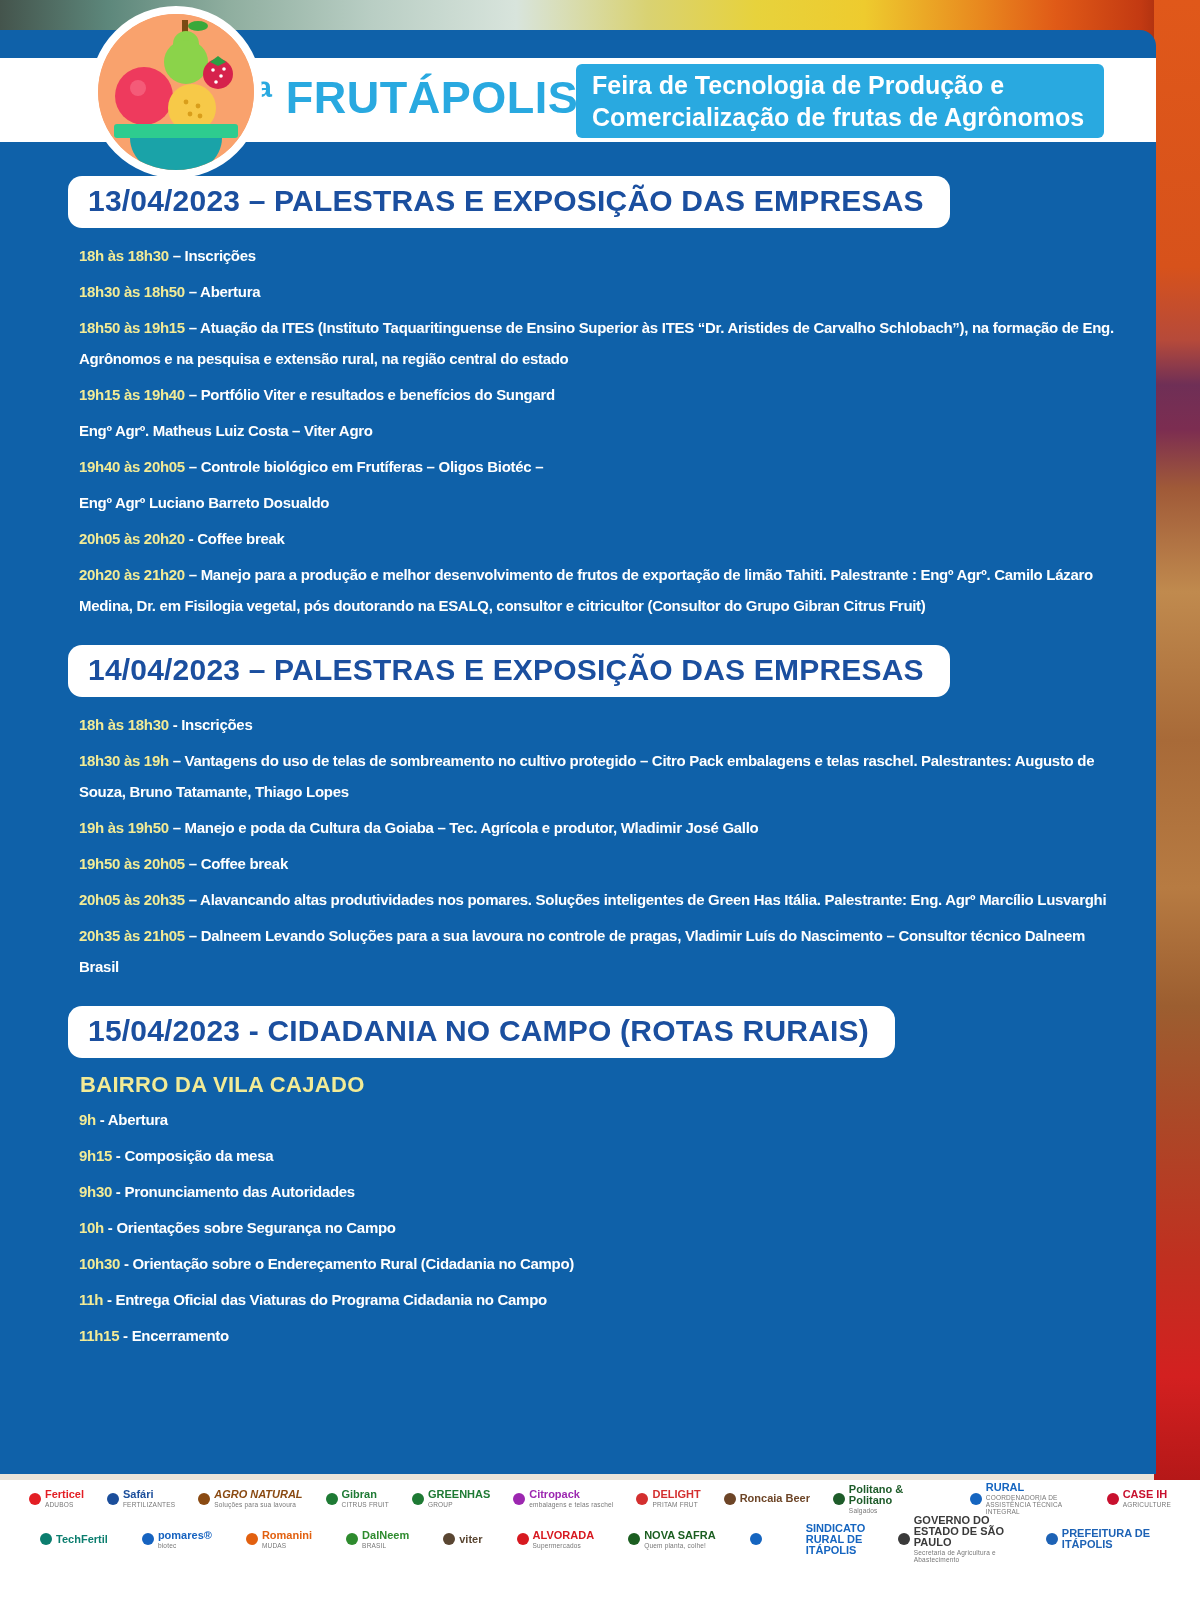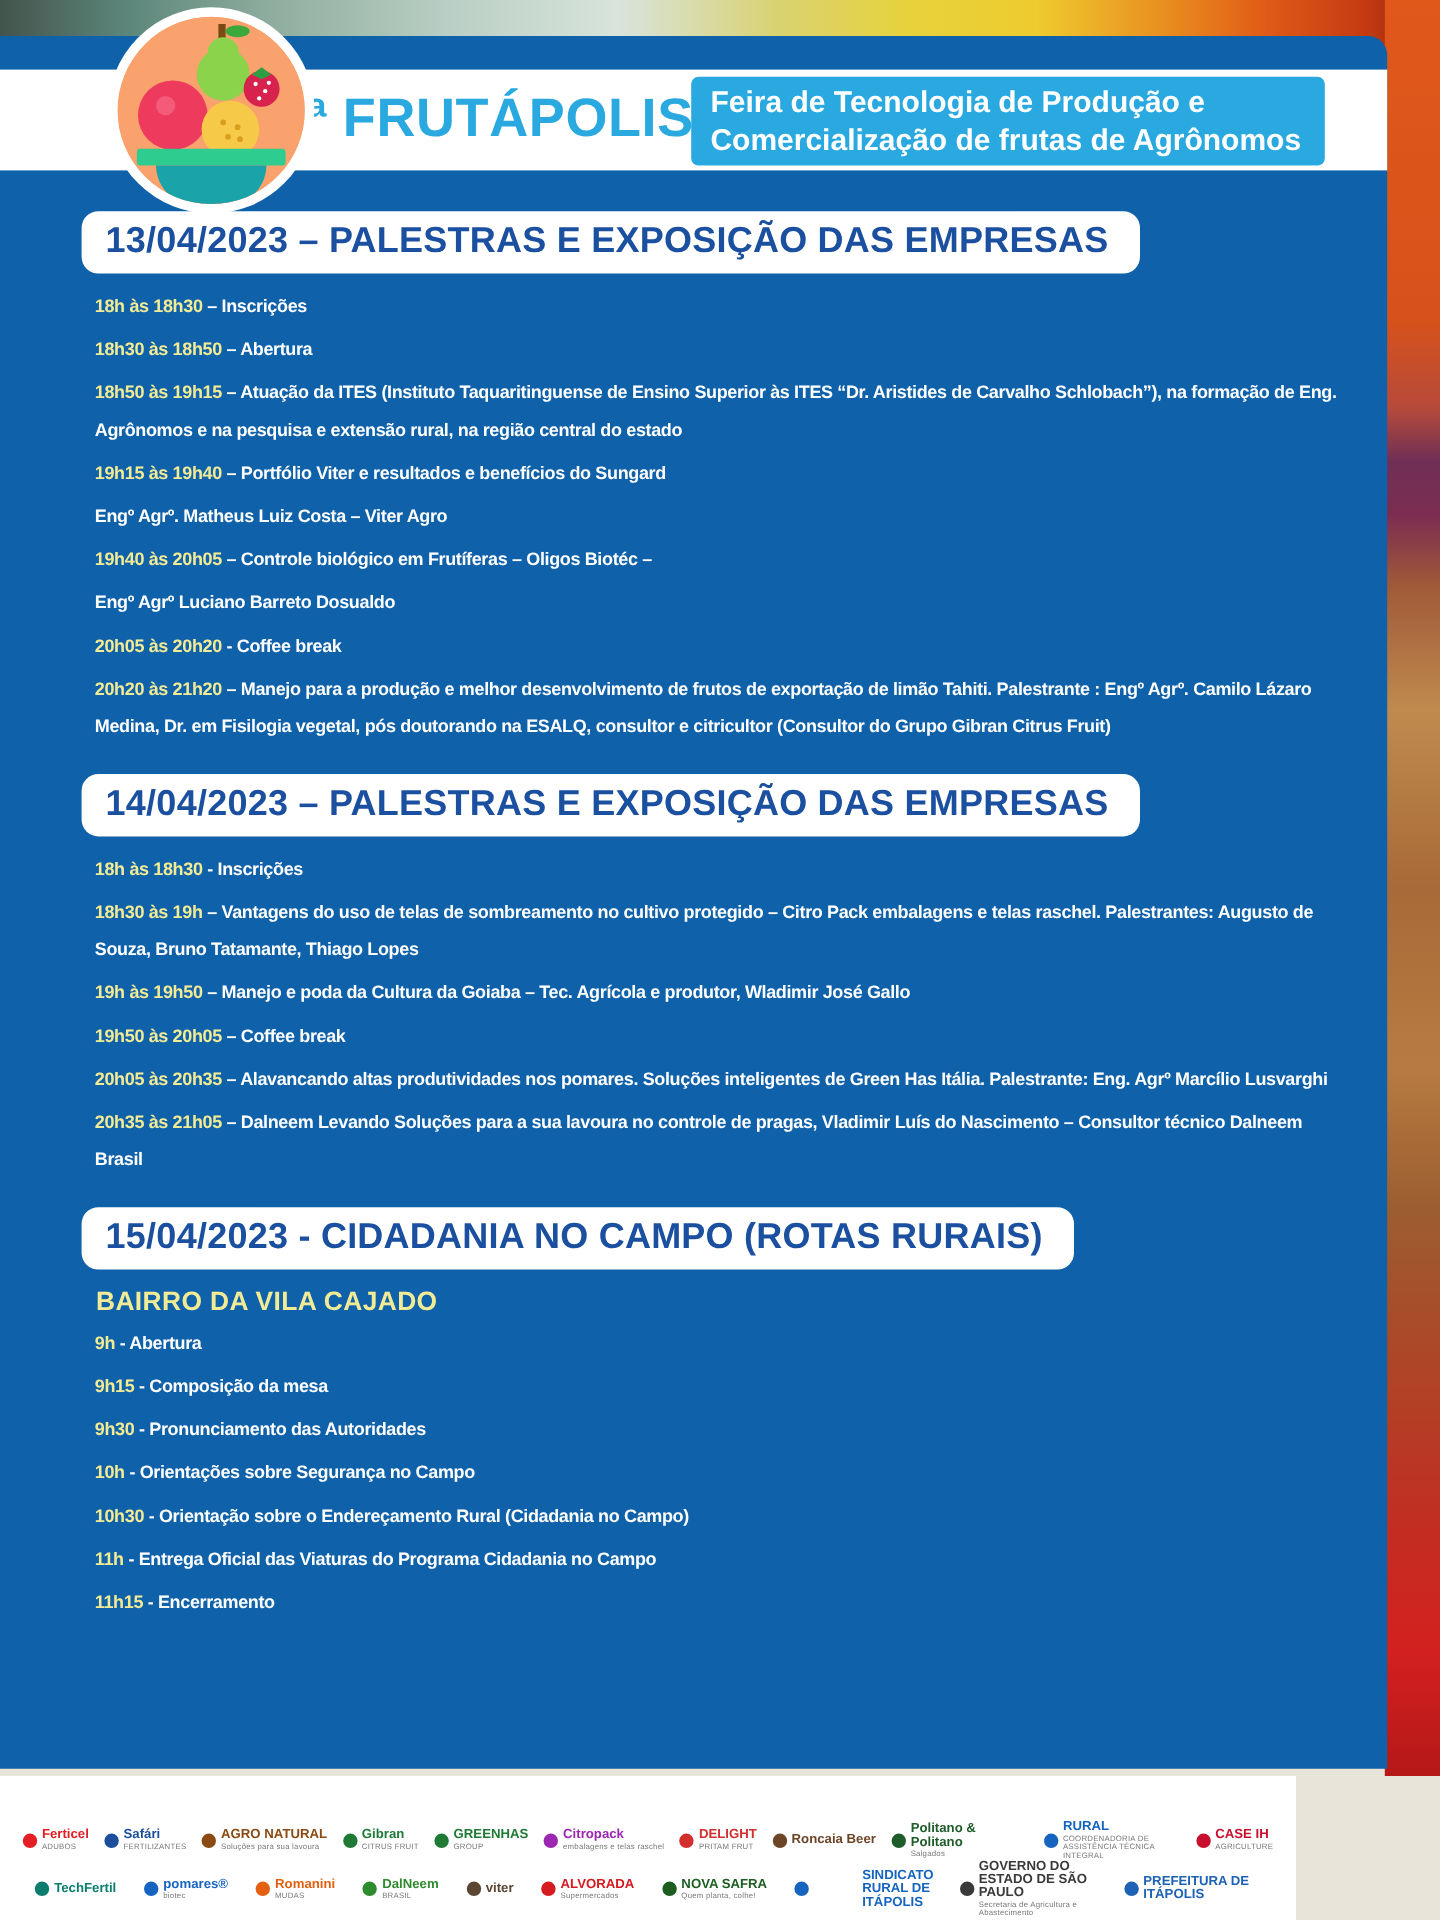--- a/index.html
+++ b/index.html
@@ -35,22 +35,22 @@
   .section{margin-bottom:24px;}
   .section-header{display:inline-block;background:#fff;color:#1b4f9f;font-size:30px;
     font-weight:800;padding:8px 26px 10px 20px;border-radius:14px;margin-bottom:12px;
     letter-spacing:.2px;}
   .section-subheader{color:#f2eb96;font-size:22px;font-weight:800;margin:2px 0 6px 12px;
     letter-spacing:.3px;}
   .schedule-item{font-size:15px;font-weight:700;line-height:31px;margin-bottom:5px;
     padding-left:11px;letter-spacing:-.3px;color:#fff;}
   .schedule-item .time{color:#f2eb96;}
 
-  .footer{position:absolute;left:0;top:1480px;width:1080px;height:120px;background:#fff;
-    display:flex;flex-direction:column;justify-content:flex-end;
+  .footer{position:absolute;left:0;top:1480px;width:1200px;height:120px;background:#fff;
+    display:flex;flex-direction:column;justify-content:flex-start;
     padding:2px 6px;box-sizing:border-box;z-index:6;}
   .sponsor-row{display:flex;justify-content:space-evenly;align-items:center;}
   .sponsor{display:flex;align-items:center;gap:4px;max-width:114px;}
   .sponsor-badge{flex:0 0 auto;width:12px;height:12px;border-radius:50%;}
   .sponsor-text{display:flex;flex-direction:column;align-items:flex-start;}
   .sponsor-name{font-size:11px;font-weight:800;line-height:11px;}
   .sponsor-sub{font-size:6.5px;color:#777;line-height:7px;margin-top:1px;letter-spacing:.2px;}
 </style>
 </head>
 <body>
@@ -113,21 +113,21 @@
         <div class="sponsor">
           <span class="sponsor-badge" style="background: rgb(27, 78, 155);"></span>
           <span class="sponsor-text">
             <span class="sponsor-name" style="color: rgb(27, 78, 155);">Safári</span>
             <span class="sponsor-sub">FERTILIZANTES</span>
           </span>
         </div>
         <div class="sponsor">
           <span class="sponsor-badge" style="background: rgb(138, 74, 18);"></span>
           <span class="sponsor-text">
-            <span class="sponsor-name" style="color: rgb(138, 74, 18);">AGRO NATURAL</span>
+            <span class="sponsor-name" style="color: rgb(138, 74, 18); font-style: italic;">AGRO NATURAL</span>
             <span class="sponsor-sub">Soluções para sua lavoura</span>
           </span>
         </div>
         <div class="sponsor">
           <span class="sponsor-badge" style="background: rgb(30, 122, 52);"></span>
           <span class="sponsor-text">
             <span class="sponsor-name" style="color: rgb(30, 122, 52);">Gibran</span>
             <span class="sponsor-sub">CITRUS FRUIT</span>
           </span>
         </div>

